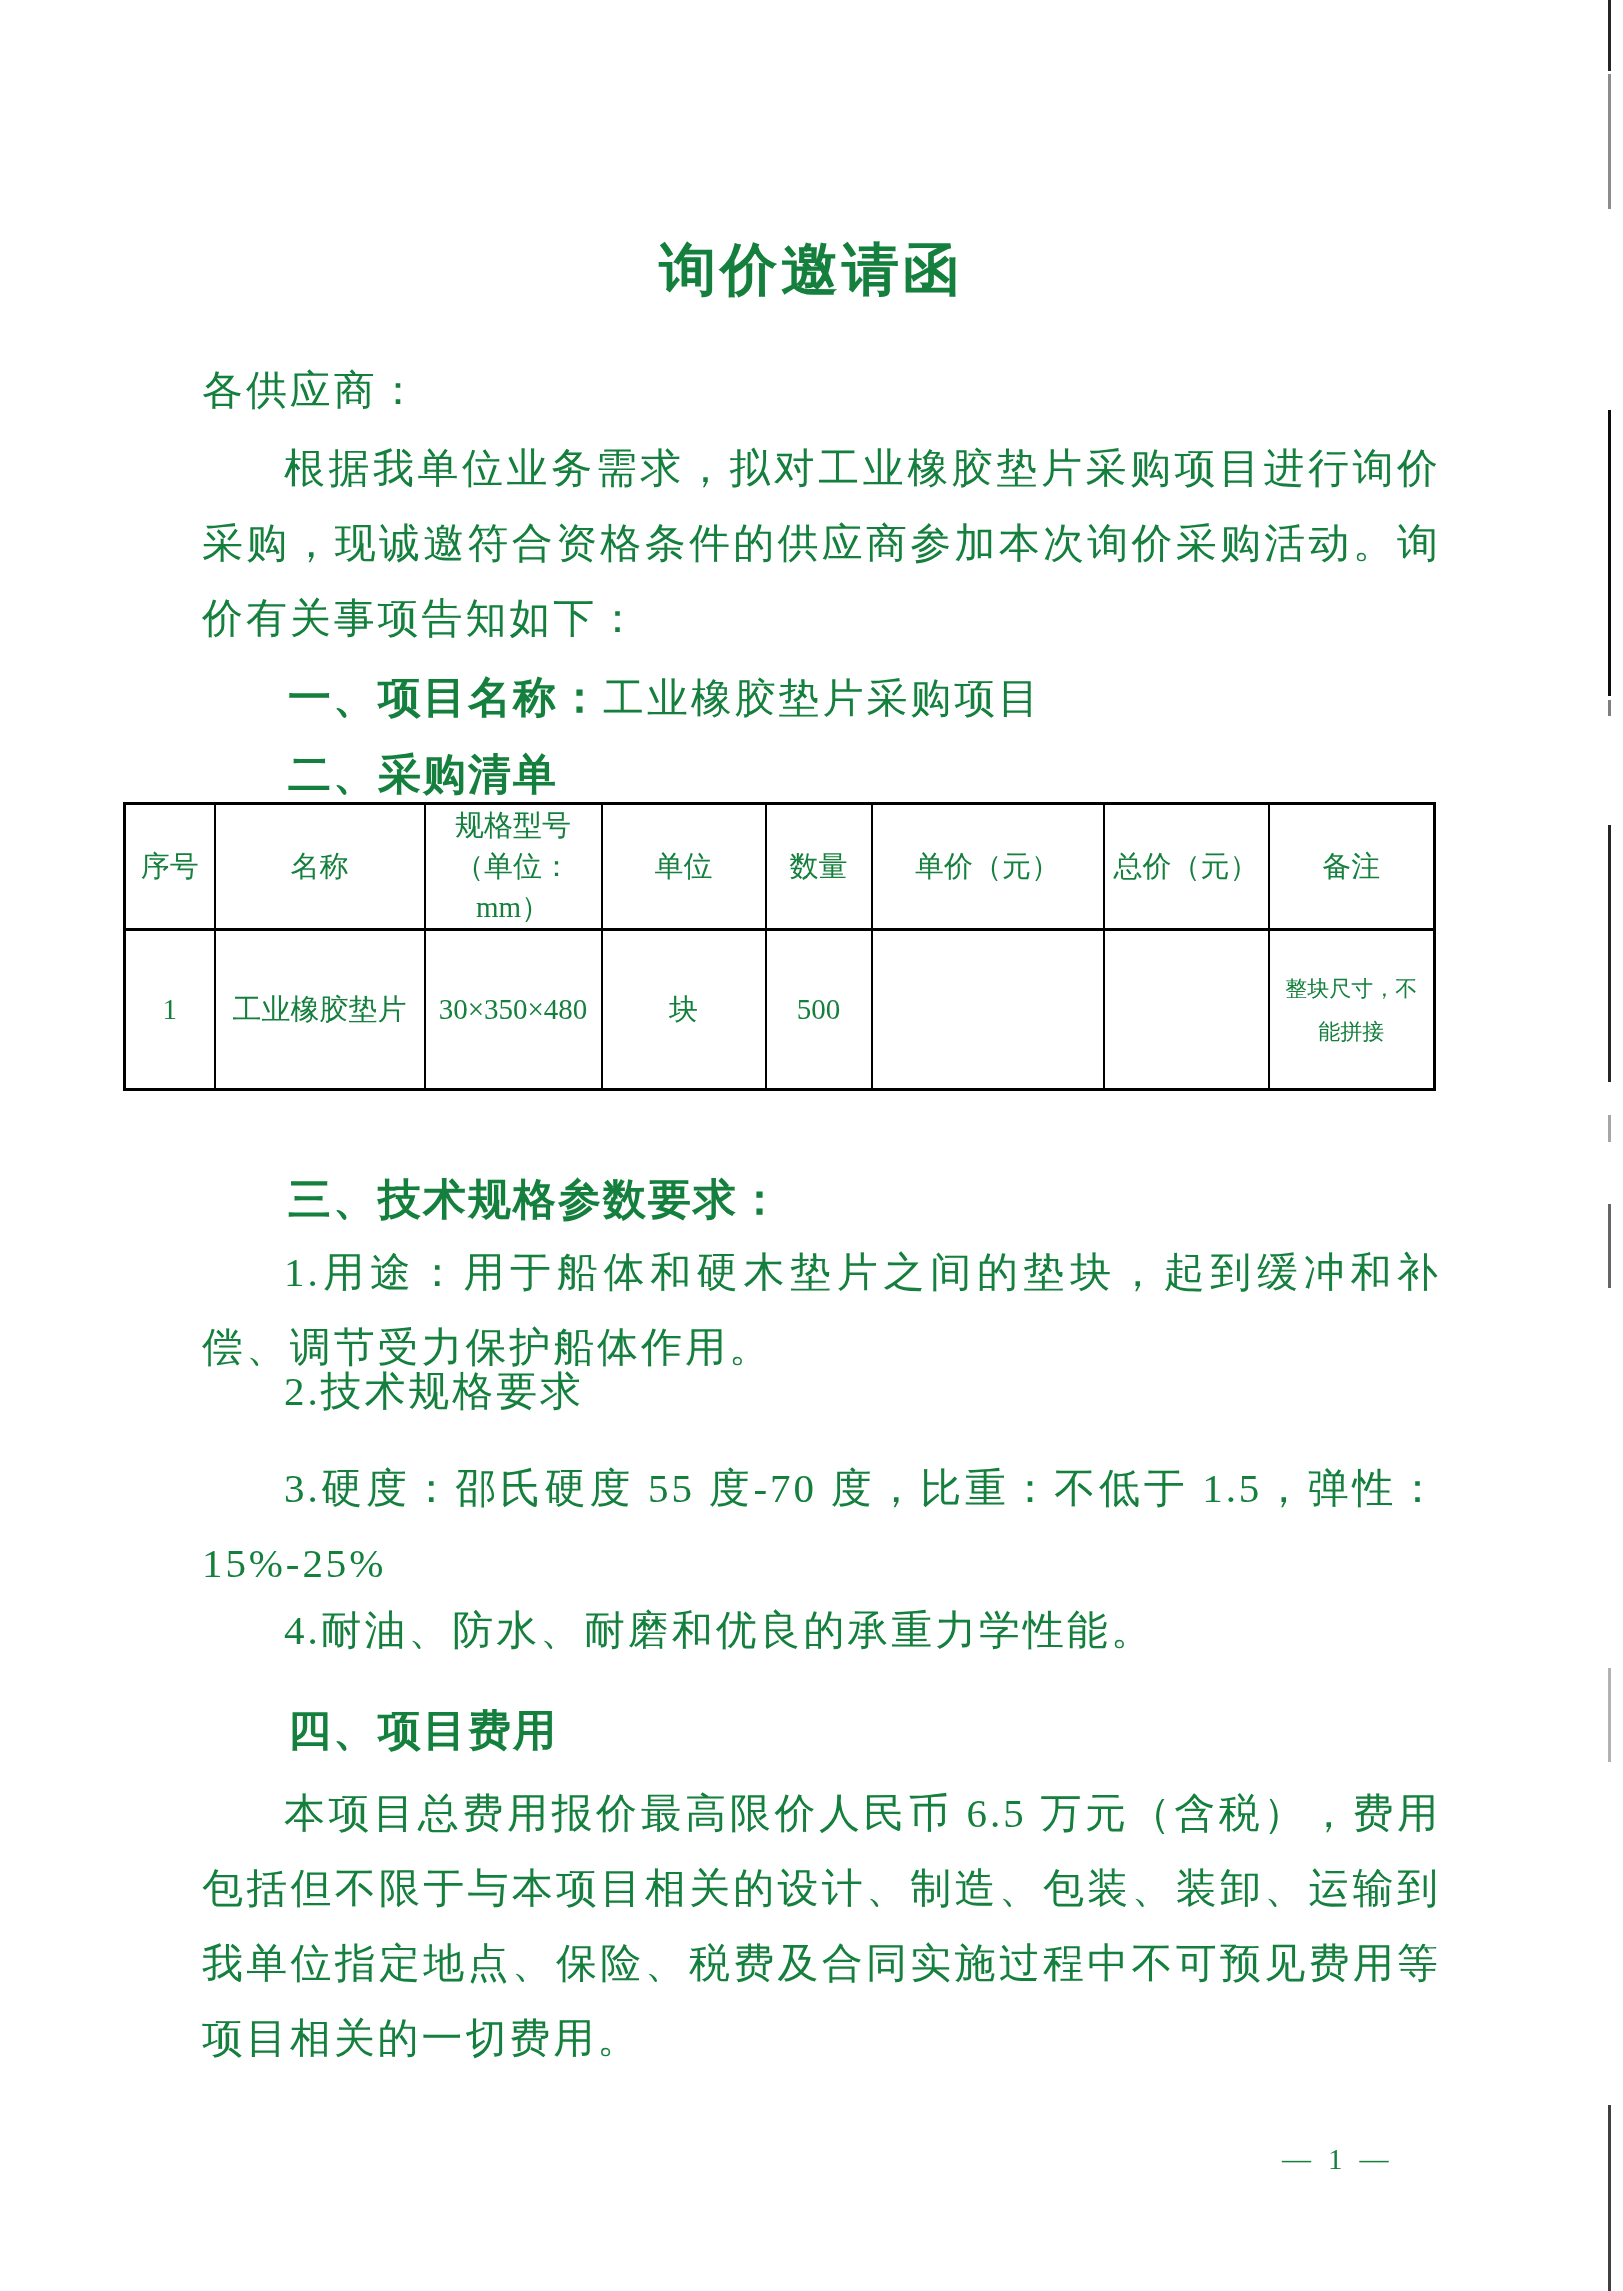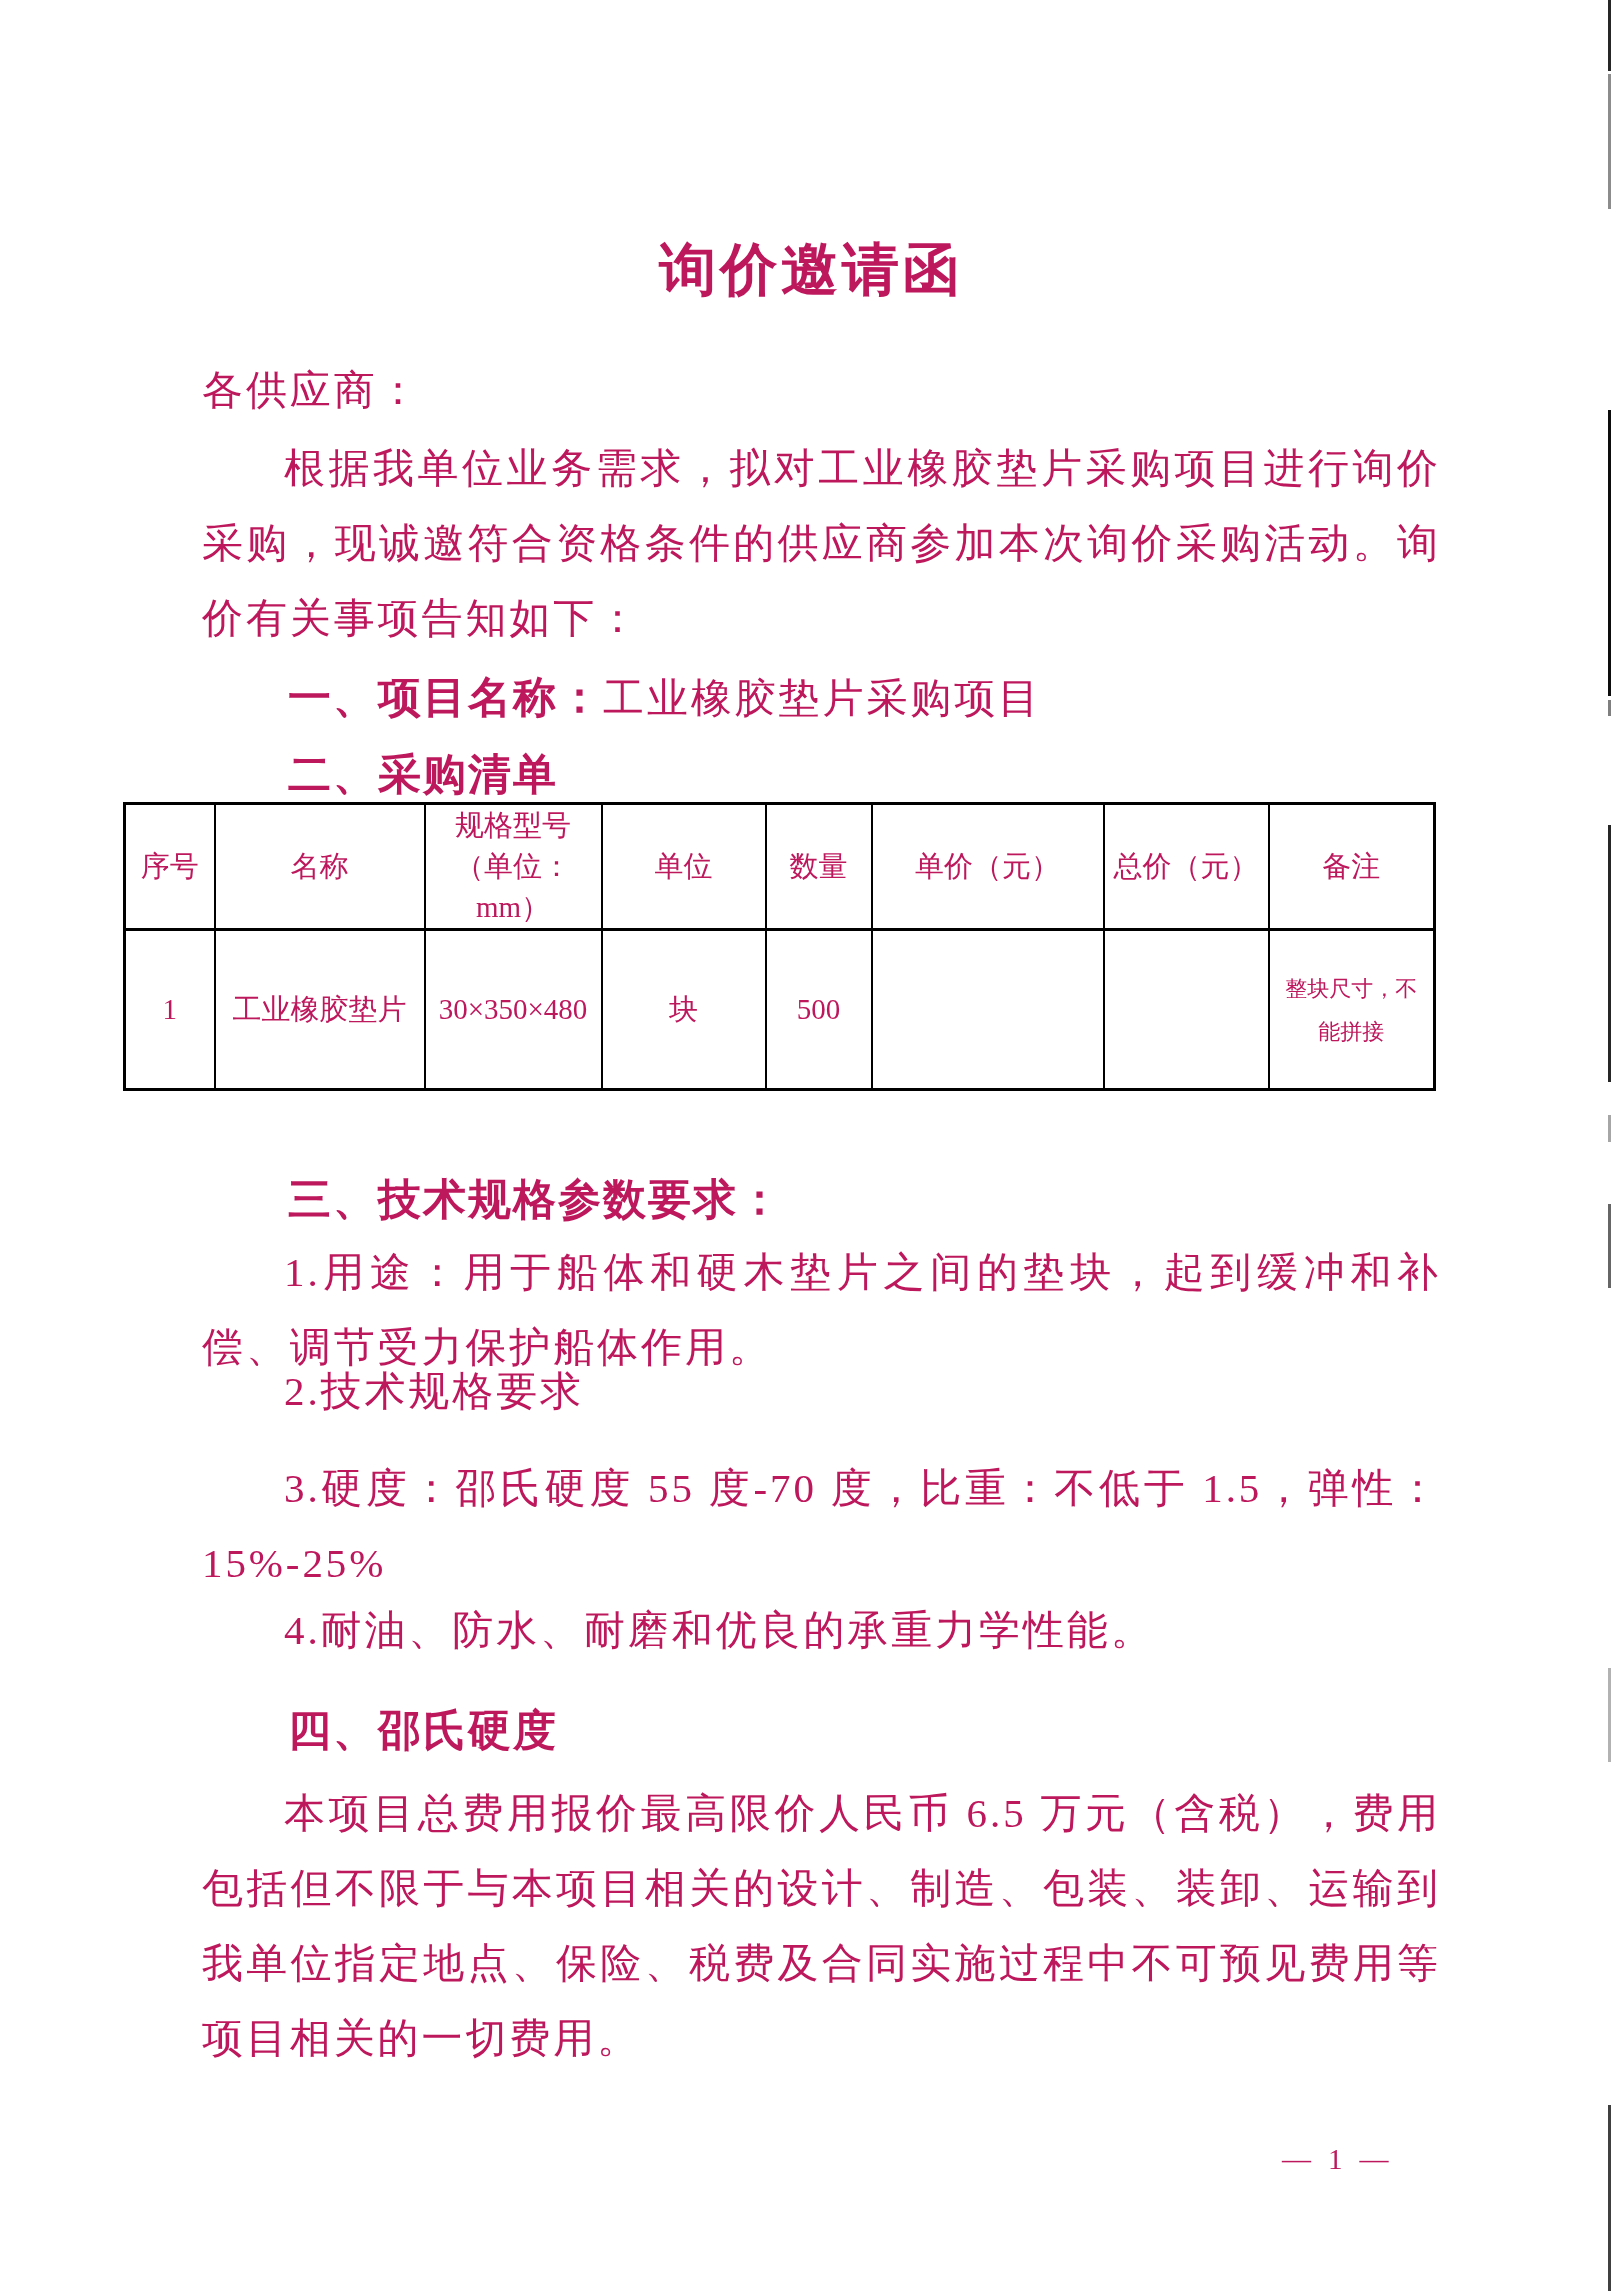--- a/index.html
+++ b/index.html
@@ -1,21 +1,21 @@
 <!DOCTYPE html>
 <html><head>
 <meta charset="utf-8">
 <style>
   html,body { margin:0; padding:0; background:#e8e8e8; }
   .page {
     position:relative;
     width:1623px; height:2292px;
     margin:0 auto;
     background:#ffffff;
-    color:#be185d;
+    color:#15803d;
     font-family:"Liberation Serif","DejaVu Serif",serif;
     overflow:hidden;
   }
   .doc-title {
     position:absolute; top:233px; left:0; width:100%;
     text-align:center;
     font-size:57px; line-height:73px; font-weight:bold;
     letter-spacing:3.9px;
   }
   .block {
@@ -134,21 +134,21 @@
     </table>
   </div>
 
   <div class="block heading h-sec3">三、技术规格参数要求：</div>
 
   <div class="block para p-item1">1.用途：用于船体和硬木垫片之间的垫块，起到缓冲和补偿、调节受力保护船体作用。</div>
   <div class="block para p-item2">2.技术规格要求</div>
   <div class="block para p-item3">3.硬度：邵氏硬度 55 度-70 度，比重：不低于 1.5，弹性：15%-25%</div>
   <div class="block para p-item4">4.耐油、防水、耐磨和优良的承重力学性能。</div>
 
-  <div class="block heading h-sec4">四、邵氏硬度</div>
+  <div class="block heading h-sec4">四、项目费用</div>
 
   <div class="block para p-fee">本项目总费用报价最高限价人民币 6.5 万元（含税），费用包括但不限于与本项目相关的设计、制造、包装、装卸、运输到我单位指定地点、保险、税费及合同实施过程中不可预见费用等项目相关的一切费用。</div>
 
   <div class="page-footer">— 1 —</div>
 
   <div class="artifact a1"></div>
   <div class="artifact a2"></div>
   <div class="artifact a3"></div>
   <div class="artifact a4"></div>
   <div class="artifact a5"></div>

